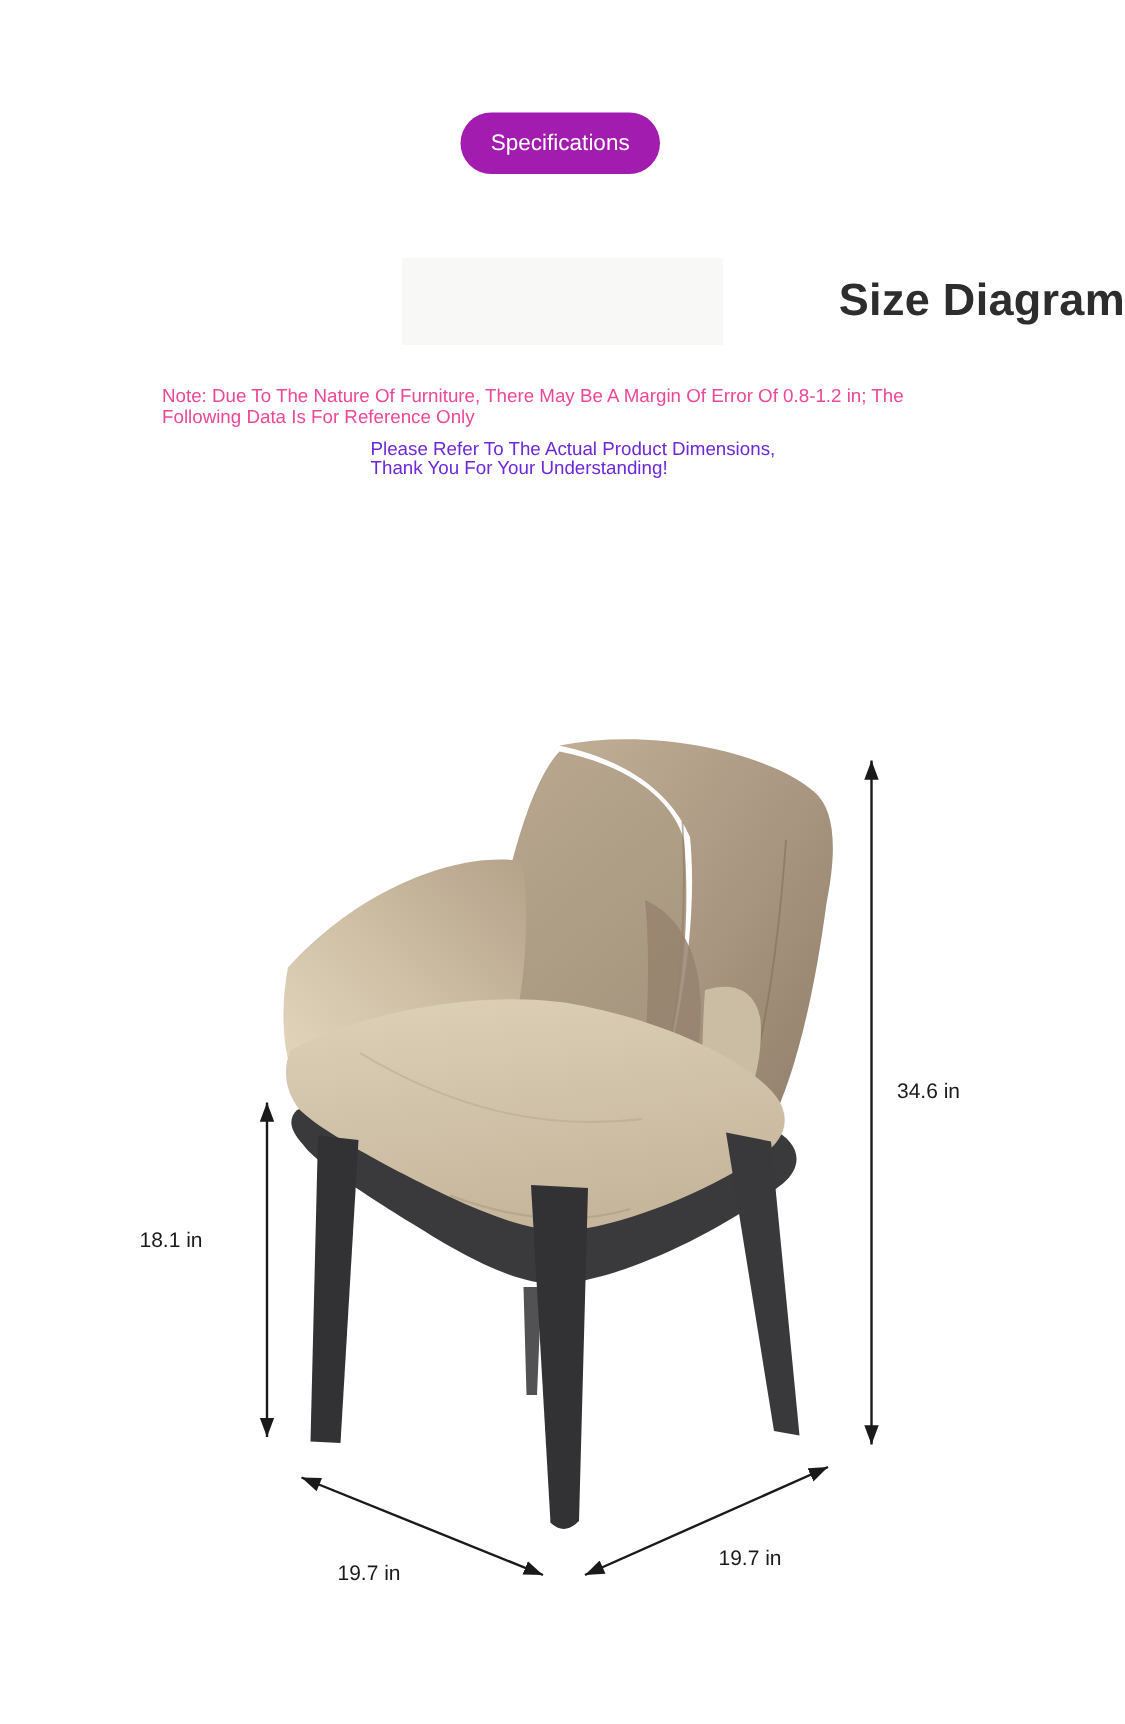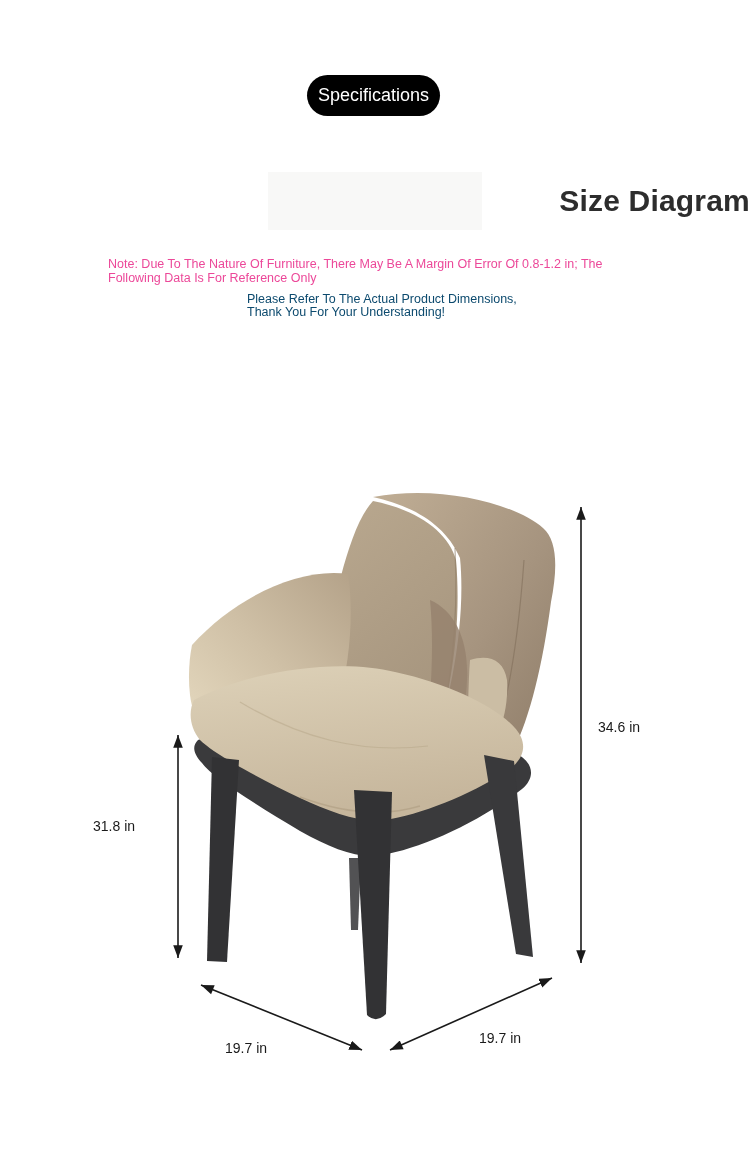--- a/index.html
+++ b/index.html
@@ -6,22 +6,22 @@
   .page{
     position:relative;
     width:750px;height:1149px;
     background:#ffffff;
     font-family:"Liberation Sans","DejaVu Sans",sans-serif;
     overflow:hidden;
   }
   .spec-badge{
     position:absolute;left:307px;top:75px;
     width:133px;height:41px;
-    background:#000000;border:none;border-radius:21px;
-    color:#ffffff;font-size:18px;font-family:inherit;
+    background:#a21caf;border:none;border-radius:21px;
+    color:#ffffff;font-size:15px;font-family:inherit;
     display:flex;align-items:center;justify-content:center;
     cursor:pointer;
   }
   .title-wrap{
     position:absolute;left:0;top:172px;width:750px;height:58px;
     display:flex;align-items:center;justify-content:flex-end;
   }
   .title-bg{
     position:absolute;left:268px;top:0;width:214px;height:58px;
     background:#f8f8f7;
@@ -29,21 +29,21 @@
   .page-title{
     position:relative;
     font-size:30px;font-weight:bold;color:#2d2d2d;letter-spacing:0.2px;
   }
   .note{
     position:absolute;left:108px;top:258px;width:545px;
     font-size:12.5px;line-height:13.7px;color:#ec4899;
   }
   .note2{
     position:absolute;left:247px;top:293px;
-    font-size:12.5px;line-height:13.3px;color:#0c4a6e;
+    font-size:12.5px;line-height:13.3px;color:#6d28d9;
   }
   .diagram-svg{
     position:absolute;left:0;top:0;width:750px;height:1149px;
   }
   .dim-label{
     position:absolute;
     font-size:14px;color:#1a1a1a;font-weight:400;
     white-space:nowrap;
   }
   .dim-overall-height{left:598px;top:719px;}
@@ -144,17 +144,17 @@
 
     <g stroke="#1a1a1a" stroke-width="1.6">
       <line x1="581" y1="507" x2="581" y2="963" marker-start="url(#arrowS)" marker-end="url(#arrowE)"></line>
       <line x1="178" y1="735" x2="178" y2="958" marker-start="url(#arrowS)" marker-end="url(#arrowE)"></line>
       <line x1="201" y1="985" x2="362" y2="1050" marker-start="url(#arrowS)" marker-end="url(#arrowE)"></line>
       <line x1="390" y1="1050" x2="552" y2="978" marker-start="url(#arrowS)" marker-end="url(#arrowE)"></line>
     </g>
   </svg>
 
   <div class="dim-label dim-overall-height">34.6 in</div>
-  <div class="dim-label dim-seat-height">31.8 in</div>
+  <div class="dim-label dim-seat-height">18.1 in</div>
   <div class="dim-label dim-depth">19.7 in</div>
   <div class="dim-label dim-width">19.7 in</div>
 
 </div>
 
 </body></html>

